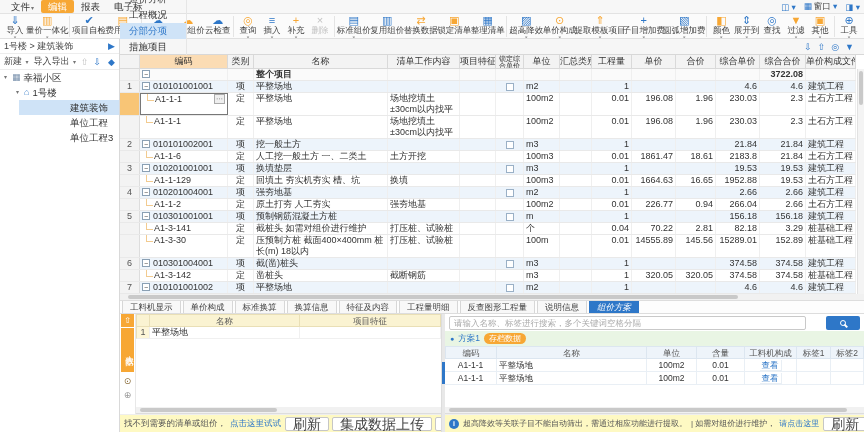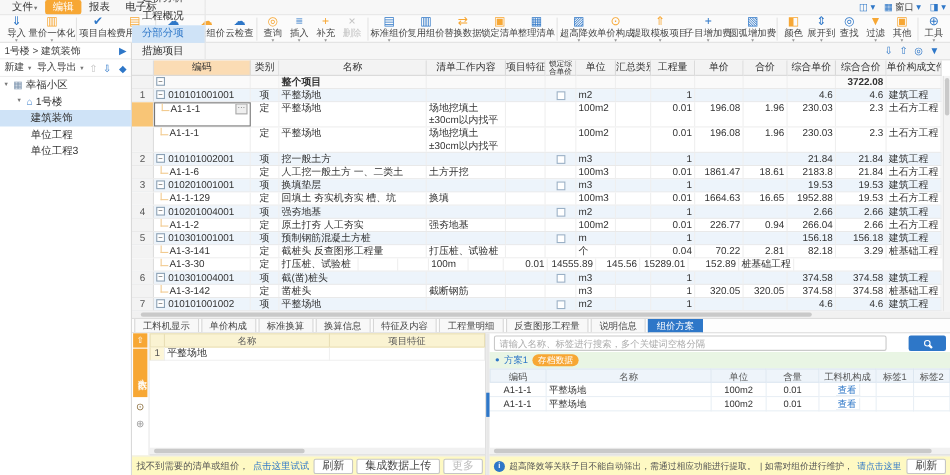--- a/index.html
+++ b/index.html
@@ -29,21 +29,21 @@
   .workrow{display:flex;height:393px;}
 
   
   .sidebar{width:120px;border-right:1px solid #d9d9d9;background:#fff;flex:none;font-size:9px;}
   .sb-bread{height:15px;line-height:15px;padding:0 4px;color:#444;border-bottom:1px solid #ededed;display:flex;}
   .sb-plane{margin-left:auto;color:#2e77c8;}
   .sb-actions{height:16px;line-height:16px;padding:0 4px;display:flex;gap:5px;align-items:center;border-bottom:1px solid #ededed;color:#444;}
   .sb-up{color:#c0c0c0;} .sb-down{color:#2e77c8;} .sb-pin{color:#2e77c8;margin-left:auto;}
   .tree-row{height:15px;line-height:15px;display:flex;align-items:center;font-size:9.5px;color:#333;cursor:default;white-space:nowrap;overflow:hidden;}
   .tree-row.sel{background:#cfe3f7;}
-  .tree-row.lv0{padding-left:4px;} .tree-row.lv1{padding-left:16px;} .tree-row.lv2{padding-left:17px;}
+  .tree-row.lv0{padding-left:4px;} .tree-row.lv1{padding-left:16px;} .tree-row.lv2{padding-left:40px;margin-left:19px;}
   .tcar{font-size:6px;color:#777;width:8px;} .ticon{margin-right:3px;font-size:9px;}
   .ticon.building{color:#7a92ad;} .ticon.home{color:#2e77c8;}
 
   
   .main{flex:1;display:flex;flex-direction:column;min-width:0;}
   .tabrow{height:16px;background:#f6f6f6;border-bottom:1px solid #d8d8d8;display:flex;align-items:center;}
   .mtab{padding:0 9px;height:16px;line-height:16px;font-size:9.5px;color:#333;border-right:1px solid #e6e6e6;cursor:default;white-space:nowrap;}
   .mtab.active{background:#cfe3f7;color:#2e77c8;}
   .tabicons{margin-left:auto;display:flex;gap:6px;padding-right:10px;color:#2e77c8;font-size:9px;}
 
@@ -86,21 +86,21 @@
   .cfile{width:50px;}
   .num{text-align:right;}
   .vscroll{position:absolute;top:14px;right:0;bottom:0;width:7px;background:#f4f4f4;border-left:1px solid #e2e2e2;}
   .vthumb{position:absolute;top:2px;left:1px;width:4px;height:34px;background:#c9c9c9;border-radius:2px;}
   .hscroll{height:7px;background:#f1f1f1;border-bottom:1px solid #ddd;position:relative;}
   .hthumb{position:absolute;top:1px;height:4px;background:#c9c9c9;border-radius:2px;}
 
   
   .btabs{height:13px;display:flex;gap:2px;padding:0 2px;background:#fdfdfd;border-bottom:1px solid #ddd;align-items:flex-end;}
   .btab{height:13px;line-height:12px;padding:0 7px;font-size:8.5px;border:1px solid #d7d7d7;border-bottom:none;background:#f8f8f8;color:#444;white-space:nowrap;cursor:default;}
-  .btab.active{background:#2e77c8;border-color:#2e77c8;color:#fff;}
+  .btab.active{background:#2e77c8;border-color:#2e77c8;color:#fff;font-style:italic;}
 
   
   .bottom{flex:1;display:flex;min-height:0;}
   .bleft{width:322px;flex:none;display:flex;flex-direction:column;border-right:1px solid #ddd;}
   .bl-body{flex:1;display:flex;min-height:0;}
   .bl-strip{width:15px;flex:none;display:flex;flex-direction:column;align-items:center;background:#fff;}
   .bl-up{width:13px;height:13px;background:#f7a734;color:#fff;font-size:8px;line-height:13px;text-align:center;margin-bottom:1px;}
   .bl-tab{width:13px;background:#f7a734;color:#fff;font-size:8.5px;line-height:9px;text-align:center;padding:3px 0;writing-mode:vertical-rl;letter-spacing:1px;height:44px;}
   .bl-ic{color:#8a6d3b;font-size:9px;margin-top:4px;}
   .bl-ic.globe{color:#9a9a9a;}
@@ -109,21 +109,21 @@
   .bl-thead span{background:#faf3d2;border:1px solid #e9dfb6;border-left:none;text-align:center;overflow:hidden;}
   .blc-num{width:14px;flex:none;border-left:1px solid #e9dfb6 !important;}
   .blc-name{width:150px;flex:none;}
   .blc-feat{flex:1;}
   .bl-row{display:flex;height:12px;line-height:11px;font-size:9px;}
   .bl-row .blc-num{background:#fdf6d8;text-align:center;color:#555;border:1px solid #eee;border-top:none;}
   .bl-row .blc-name,.bl-row .blc-feat{border-bottom:1px solid #f0f0f0;border-right:1px solid #f0f0f0;padding:0 2px;}
   .bl-spacer{flex:1;}
   .bl-footer,.br-footer{height:18px;display:flex;align-items:center;gap:4px;padding:0 4px;font-size:8.5px;color:#555;background:#fef9c3;border-top:1px solid #eee;white-space:nowrap;overflow:hidden;}
   .link{color:#2e77c8;cursor:pointer;}
-  .btn{height:14px;line-height:12px;padding:0 7px;border:1px solid #c6c6c6;background:#fff;border-radius:2px;font-size:10px;color:#444;cursor:pointer;white-space:nowrap;text-align:center;}
+  .btn{height:14px;line-height:12px;padding:0 7px;border:1px solid #c6c6c6;background:#fff;border-radius:2px;font-size:14px;color:#444;cursor:pointer;white-space:nowrap;text-align:center;}
   .btn.dis{color:#bbb;}
 
   .bdivider{width:3px;background:#e8e8e8;position:relative;flex:none;}
   .bdivider::after{content:"";position:absolute;top:50%;left:0;width:3px;height:22px;background:#2e77c8;margin-top:-11px;}
 
   .bright{flex:1;display:flex;flex-direction:column;min-width:0;}
   .br-search{height:17px;display:flex;align-items:center;gap:20px;padding:1px 4px 0 4px;}
   .br-input{flex:1;height:14px;border:1px solid #c9c9c9;border-radius:2px;font-size:8.5px;padding:0 4px;color:#333;}
   .br-input::placeholder{color:#aaa;}
   .br-btn{width:34px;height:14px;background:#2e77c8;border:none;border-radius:2px;display:flex;align-items:center;justify-content:center;cursor:pointer;}
@@ -701,40 +701,41 @@
             <span class="c ccamt num">156.18</span>
             <span class="c cfile">建筑工程</span>
           </div>
 
           <div class="trow r-sub">
             <span class="c cnum"></span>
             <span class="c ccode">
                 <span>A1-3-141</span>
               </span>
             <span class="c ctype">定</span>
-            <span class="c cname">截桩头 反查图形工程量</span>
+            <span class="c cname">截桩头 如需对组价进行维护</span>
             <span class="c cwork">打压桩、试验桩</span>
             <span class="c cfeat"></span>
             <span class="c clock"></span>
             <span class="c cunit">个</span>
             <span class="c ccat"></span>
             <span class="c cqty num">0.04</span>
             <span class="c cprice num">70.22</span>
             <span class="c camt num">2.81</span>
             <span class="c ccprice num">82.18</span>
             <span class="c ccamt num">3.29</span>
             <span class="c cfile">桩基础工程</span>
           </div>
 
           <div class="trow r-sub">
             <span class="c cnum"></span>
             <span class="c ccode">
                 <span>A1-3-30</span>
               </span>
             <span class="c ctype">定</span>
+            <span class="c cname">压预制方桩 截面400×400mm 桩长(m) 18以内</span>
             <span class="c cwork">打压桩、试验桩</span>
             <span class="c cfeat"></span>
             <span class="c clock"></span>
             <span class="c cunit">100m</span>
             <span class="c ccat"></span>
             <span class="c cqty num">0.01</span>
             <span class="c cprice num">14555.89</span>
             <span class="c camt num">145.56</span>
             <span class="c ccprice num">15289.01</span>
             <span class="c ccamt num">152.89</span>

